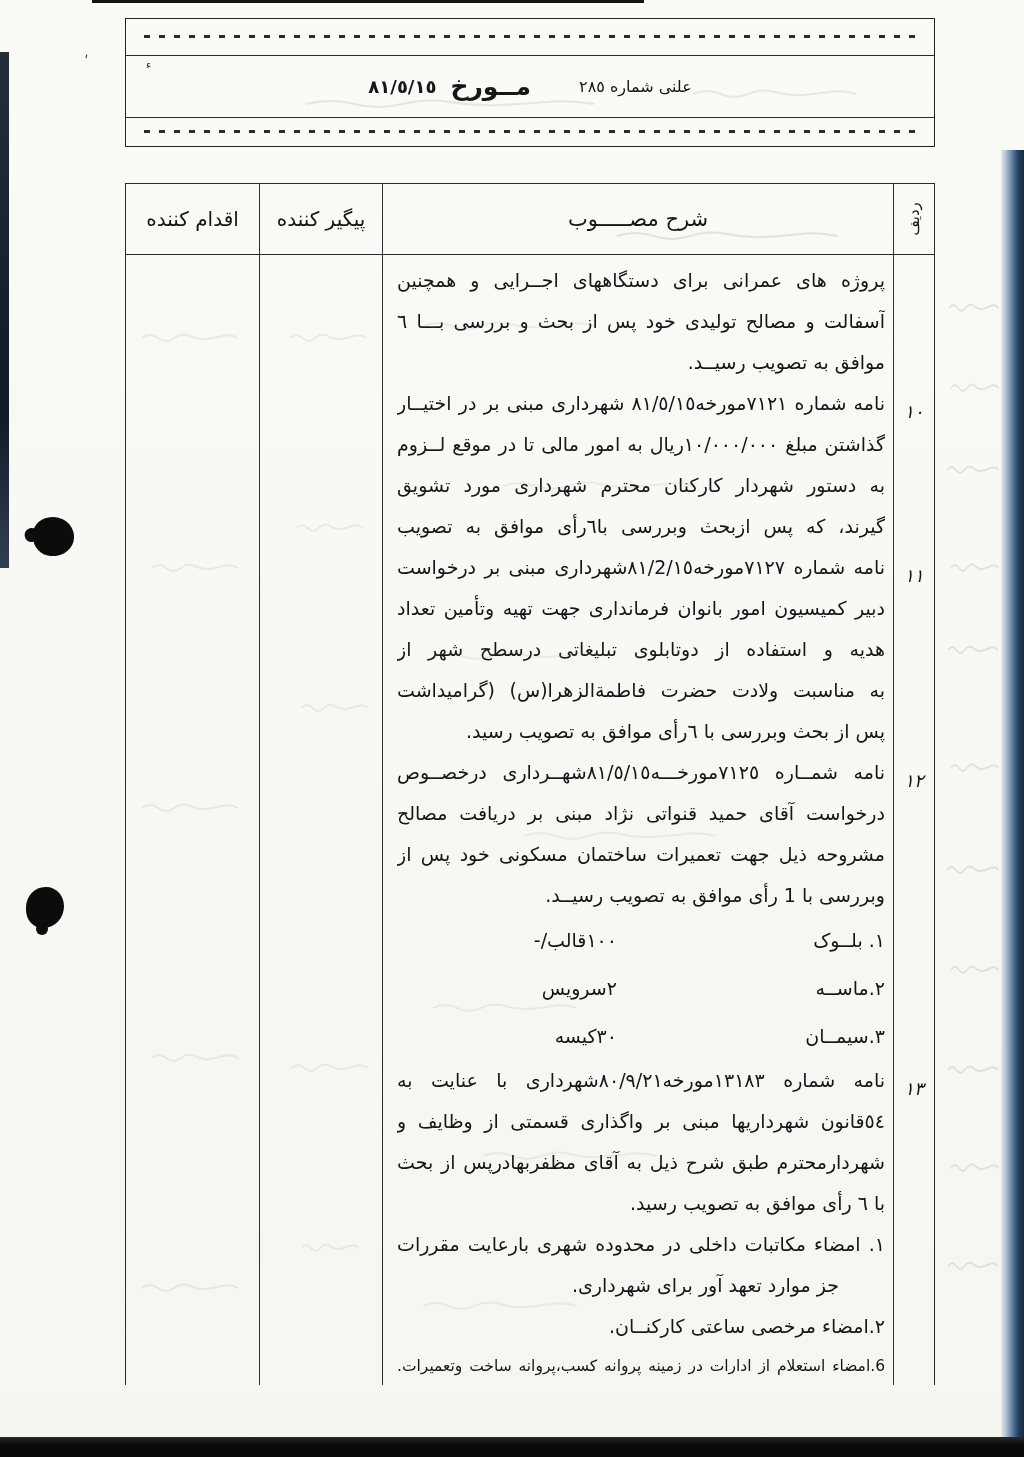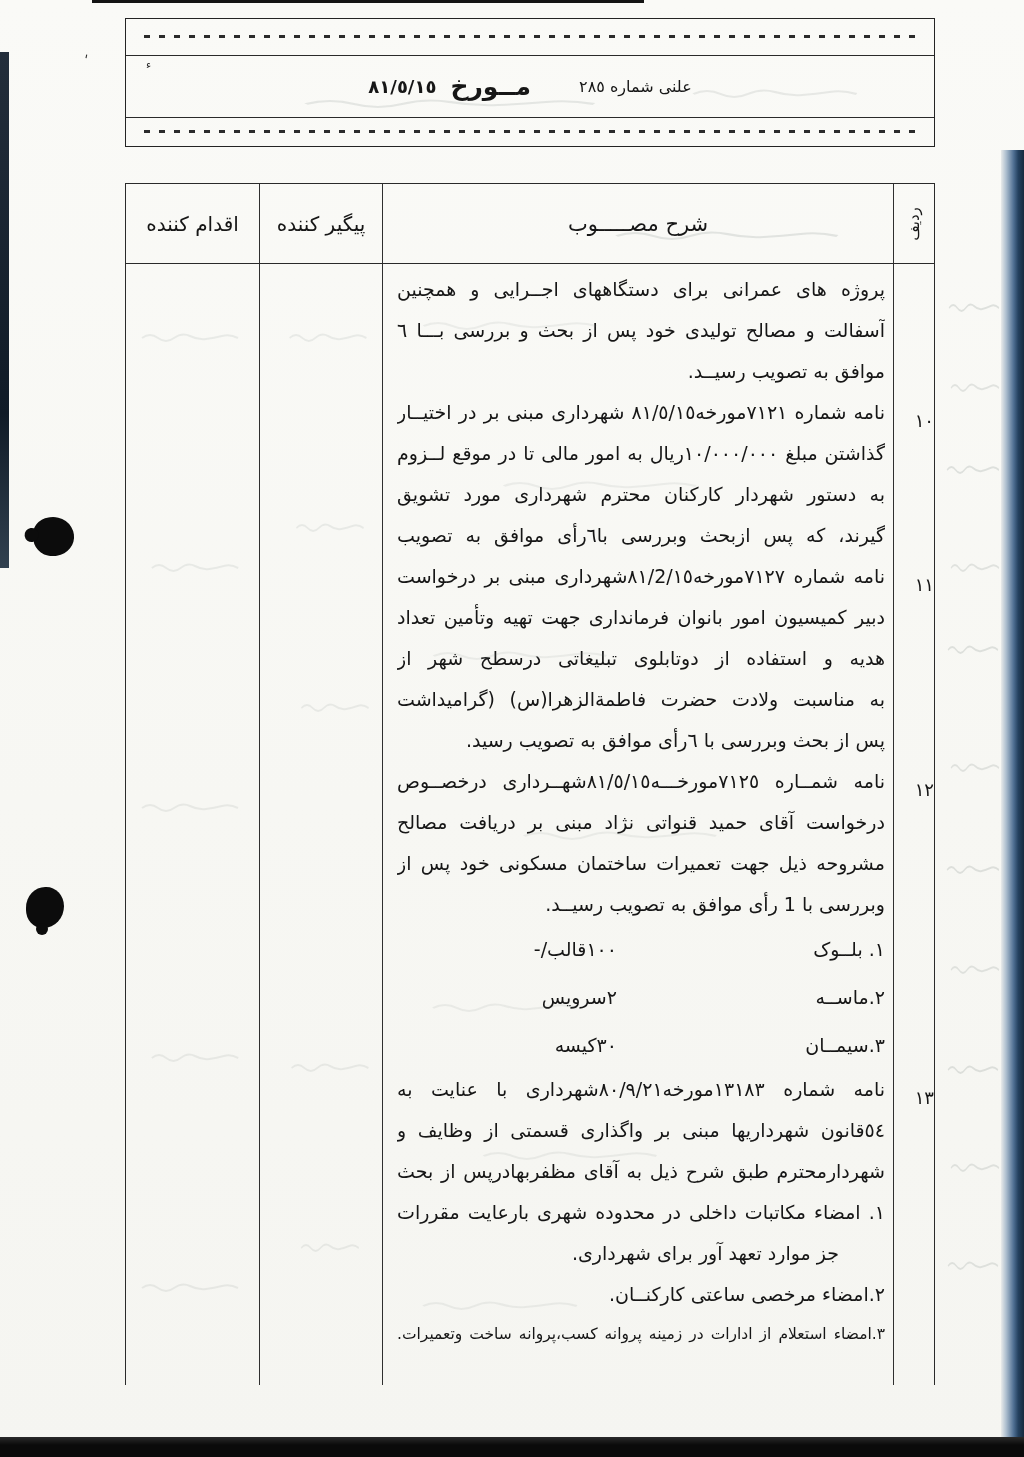--- a/index.html
+++ b/index.html
@@ -57,21 +57,21 @@
   .trow.fill{flex:1;}
   .c-sharh.body{padding:0 8px 0 14px;}
   .line{font-size:19px;line-height:41px;max-height:41px;overflow:hidden;
         text-align:right;white-space:normal;}
   .line.j{text-align:justify;text-align-last:justify;}
   .line.ind{padding-right:46px;}
   .line.small{font-size:15.5px;line-height:38px;max-height:38px;text-align:justify;text-align-last:justify;}
   .line.pair{line-height:48px;max-height:48px;display:flex;direction:rtl;}
   .pname{display:inline-block;width:268px;}
   .pval{display:inline-block;text-align:center;}
-  .c-radif.bodyno{font-size:18px;text-align:right;padding-top:8px;line-height:41px;}
+  .c-radif.bodyno{font-size:18px;text-align:center;padding-top:8px;line-height:41px;font-style:italic;}
 </style>
 </head>
 <body>
 
 <div class="page">
 
   <div class="top-line"></div>
   <div class="left-strip"></div>
   <div class="right-strip"></div>
   <div class="bottom-bar"></div>
@@ -165,24 +165,25 @@
           </div>
           <div class="cell c-peygir"></div>
           <div class="cell c-aqdam"></div>
         </div>
         <div class="trow">
           <div class="cell c-radif bodyno">١٣</div>
           <div class="cell c-sharh body">
             <div class="line j">نامه شماره ١٣١٨٣مورخه٨٠/٩/٢١شهرداری با عنایت به تبصــره</div>
             <div class="line j">٥٤قانون شهرداریها مبنی بر واگذاری قسمتی از وظایف و اختیارات</div>
             <div class="line j">شهردارمحترم طبق شرح ذیل به آقای مظفربهادرپس از بحث وبررسی</div>
+            <div class="line rr">با ٦ رأی موافق به تصویب رسید.</div>
             <div class="line j">١. امضاء مکاتبات داخلی در محدوده شهری بارعایت مقررات به</div>
             <div class="line ind">جز موارد تعهد آور برای شهرداری.</div>
             <div class="line rr">٢.امضاء مرخصی ساعتی کارکنــان.</div>
-            <div class="line small">٣.امضاء استعلام از ادارات در زمینه پروانه کسب،پروانه ساخت وتعمیرات.</div>
+            <div class="line small">6.امضاء استعلام از ادارات در زمینه پروانه کسب،پروانه ساخت وتعمیرات.</div>
           </div>
           <div class="cell c-peygir"></div>
           <div class="cell c-aqdam"></div>
         </div>
         <div class="trow fill">
           <div class="cell c-radif"></div>
           <div class="cell c-sharh"></div>
           <div class="cell c-peygir"></div>
           <div class="cell c-aqdam"></div>
         </div>

